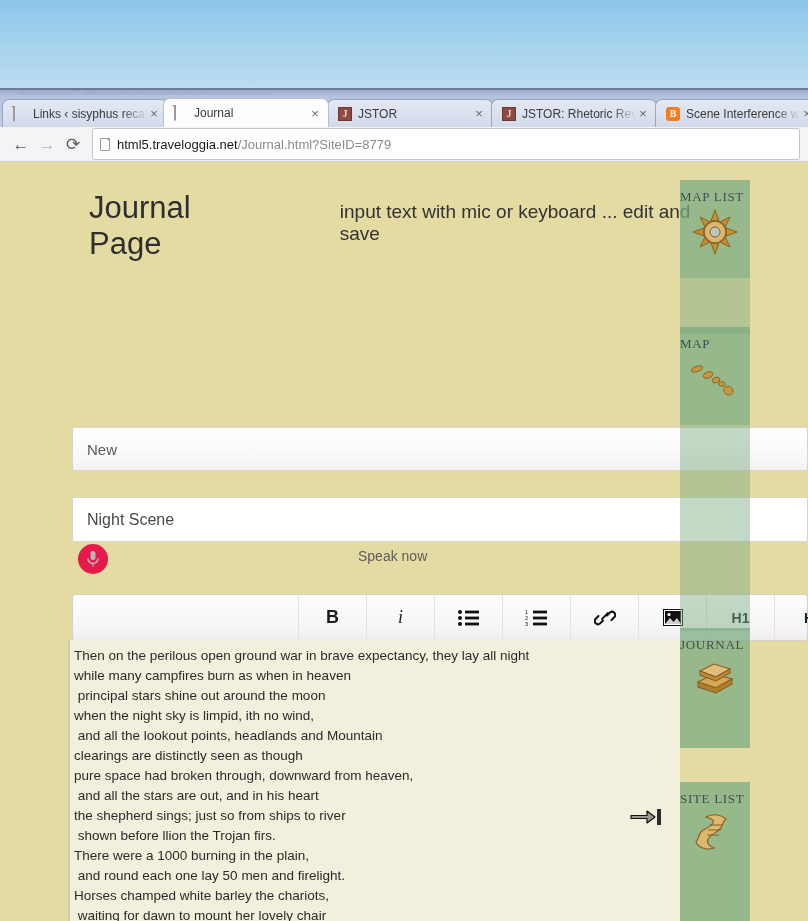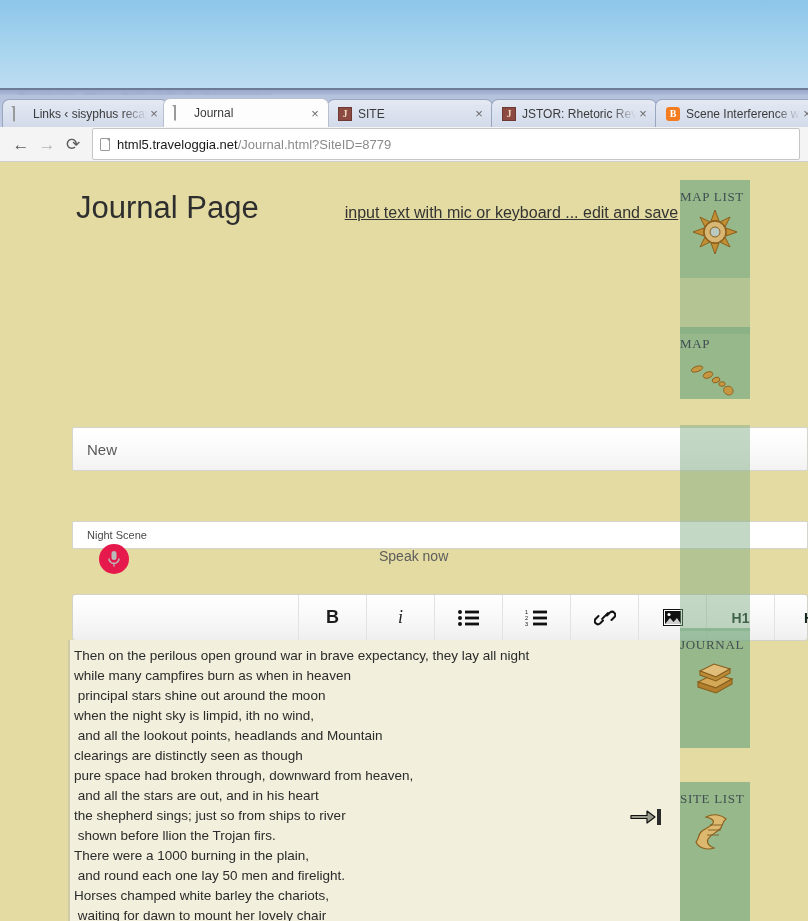--- a/index.html
+++ b/index.html
@@ -125,45 +125,45 @@
     font-family: "Liberation Serif", serif;
     font-variant: small-caps; font-size: 13px; letter-spacing: .7px;
     color: #3f4f52; white-space: nowrap;
   }
   .side-icon {
     height: 48px; display: flex; align-items: center; justify-content: center;
     margin-top: 3px;
   }
 
   
-  #main { position: absolute; left: 4px; top: 0; width: 680px; }
+  #main { position: absolute; left: 17px; top: 0; width: 680px; }
 
   #page-head {
     display: flex; align-items: baseline; padding: 28px 0 0 72px;
   }
   #page-title { font-size: 31px; font-weight: normal; color: #2e2e2e; }
   #page-subtitle {
-    font-size: 16px; color: #333; margin-left: 86px; text-decoration: underline;
+    font-size: 19px; color: #333; margin-left: 86px;
   }
 
   .wide-input {
     position: absolute; left: 72px; height: 44px; width: 736px;
     background: linear-gradient(to bottom,#ffffff 0%,#fafafa 55%,#f2f2f2 100%);
     border: 1px solid #d5d5cf; border-radius: 2px;
     display: flex; align-items: center; padding: 12px 14px;
     font-size: 15px; color: #595959;
   }
   #input-new { top: 265px; }
   #input-title {
-    top: 335px; height: 28px; background: #fff;
-    font-size: 11px; color: #4a4a4a; margin-top: 24px;
+    top: 335px; height: 45px; background: #fff;
+    font-size: 16px; color: #4a4a4a;
   }
 
   #speak-row {
-    position: absolute; left: 89px; top: 382px; width: 600px; height: 40px;
+    position: absolute; left: 68px; top: 382px; width: 600px; height: 40px;
   }
   #mic-button {
     position: absolute; left: 10px; top: 0;
     width: 30px; height: 30px; border-radius: 50%;
     background: #e5194b; display: flex; align-items: center; justify-content: center;
   }
   #speak-label {
     position: absolute; left: 290px; top: 4px;
     font-size: 14px; color: #5d5d5d;
   }
@@ -223,21 +223,21 @@
     <div class="tab active" style="left:163px;width:166px;">
       <span class="tab-favicon"><span class="fav-page"></span></span>
       <span class="tab-title">Journal</span>
       <span class="tab-close">×</span>
     </div>
 
     <div class="tab" style="left:327px;width:166px;">
       <span class="tab-favicon">
           <span class="fav-jstor">J</span>
         </span>
-      <span class="tab-title">SITE</span>
+      <span class="tab-title">JSTOR</span>
       <span class="tab-close">×</span>
     </div>
 
     <div class="tab" style="left:491px;width:166px;">
       <span class="tab-favicon">
           <span class="fav-jstor">J</span>
         </span>
       <span class="tab-title">JSTOR: Rhetoric Revi</span>
       <span class="tab-close">×</span>
     </div>
@@ -371,21 +371,21 @@
                 <path d="M8 38l5-10 5 5z"></path>
             </g>
             <circle cx="23" cy="23" r="11" fill="#d8b774" stroke="#8a5f1d" stroke-width="1.4"></circle>
             <circle cx="23" cy="23" r="5" fill="#b9c8c0" stroke="#8a5f1d" stroke-width="1"></circle>
           </svg>
         </div>
       </div>
 
       <div class="side-item" style="top:116px;height:56px;background:rgba(122,170,129,.45);"></div>
 
-      <div class="side-item" style="top:165px;height:72px;">
+      <div class="side-item" style="top:165px;height:98px;">
         <div class="side-label">MAP</div>
         <div class="side-icon">
           <svg width="52" height="34" viewBox="0 0 52 34" aria-hidden="true">
             <g fill="#c79640" stroke="#8a5f1d" stroke-width=".9">
               <ellipse cx="8" cy="7" rx="6" ry="2.6" transform="rotate(-18 8 7)"></ellipse>
               <ellipse cx="19" cy="13" rx="5" ry="3" transform="rotate(-20 19 13)"></ellipse>
               <ellipse cx="27" cy="18" rx="4" ry="2.6" transform="rotate(-20 27 18)"></ellipse>
               <ellipse cx="33" cy="22" rx="3.2" ry="2.3"></ellipse>
               <path d="M36 25c4-2 8 0 8 4s-4 5-7 3-3-5-1-7z"></path>
             </g>

